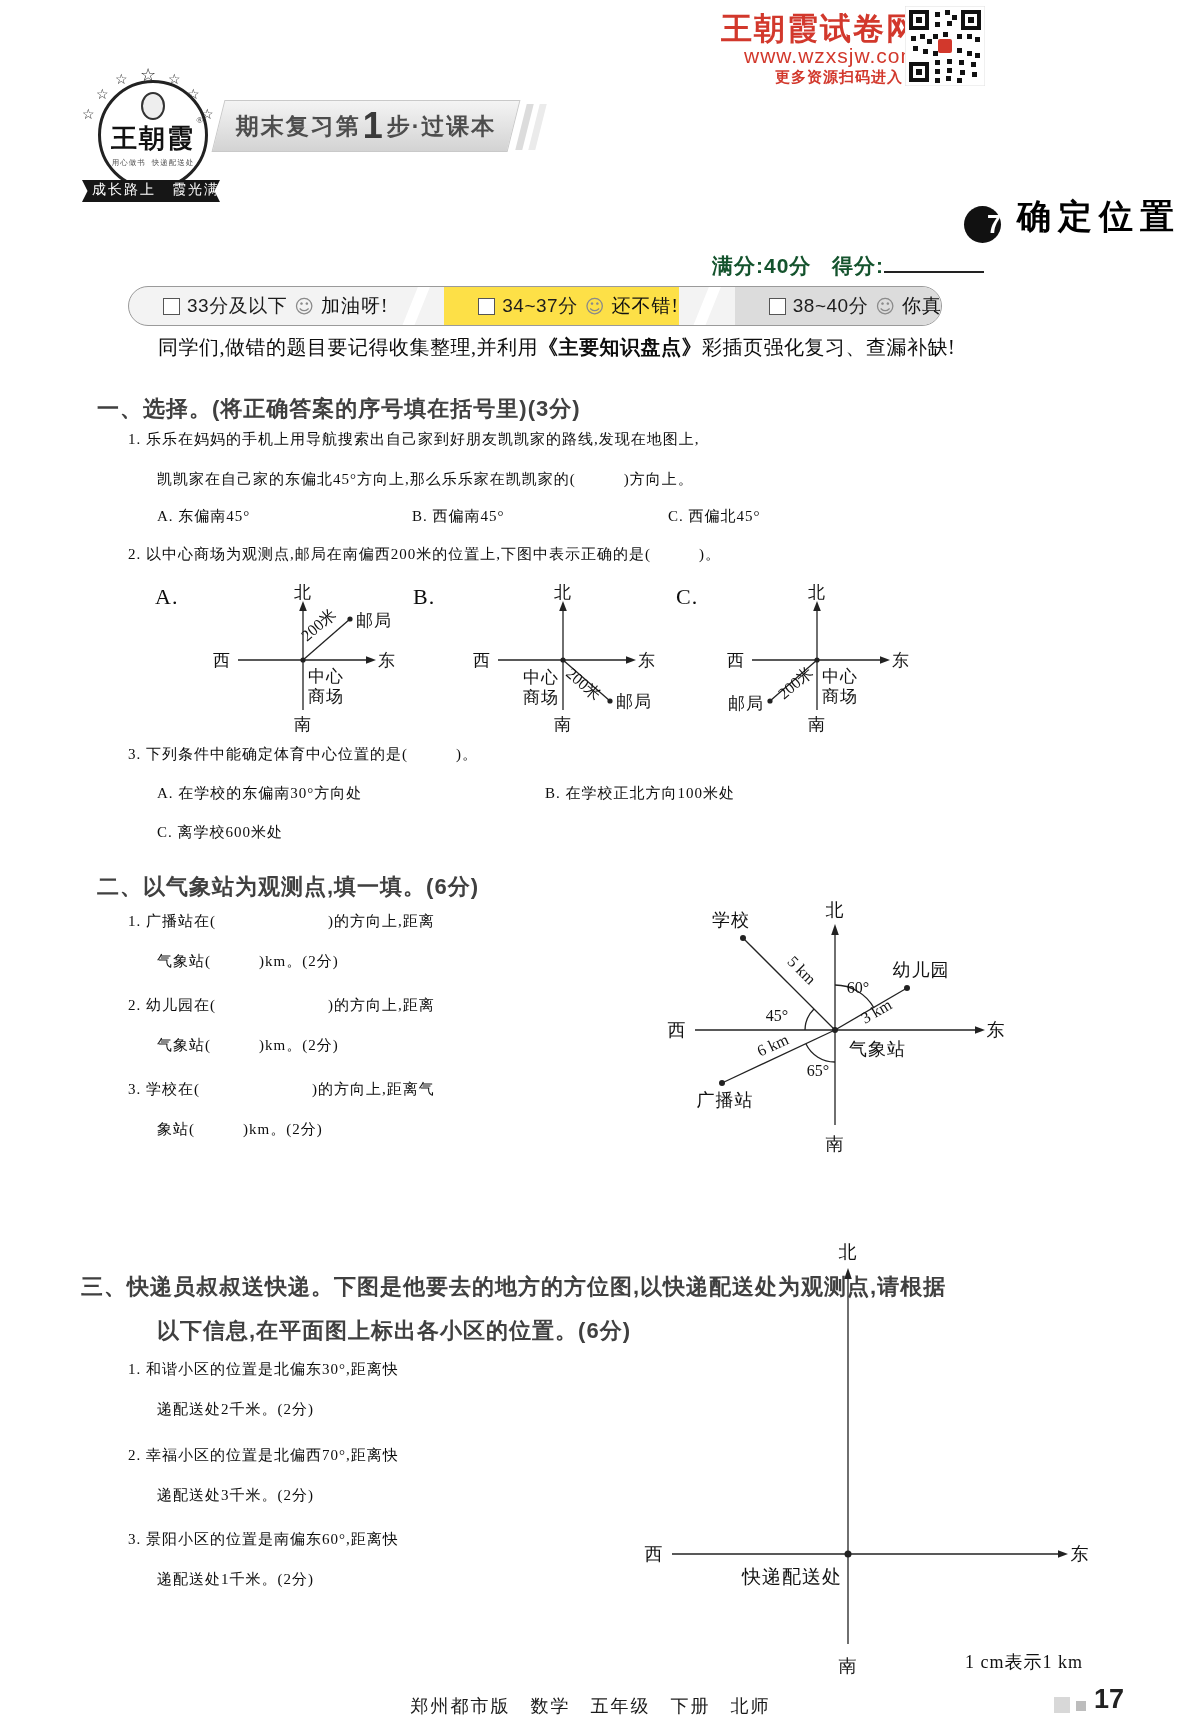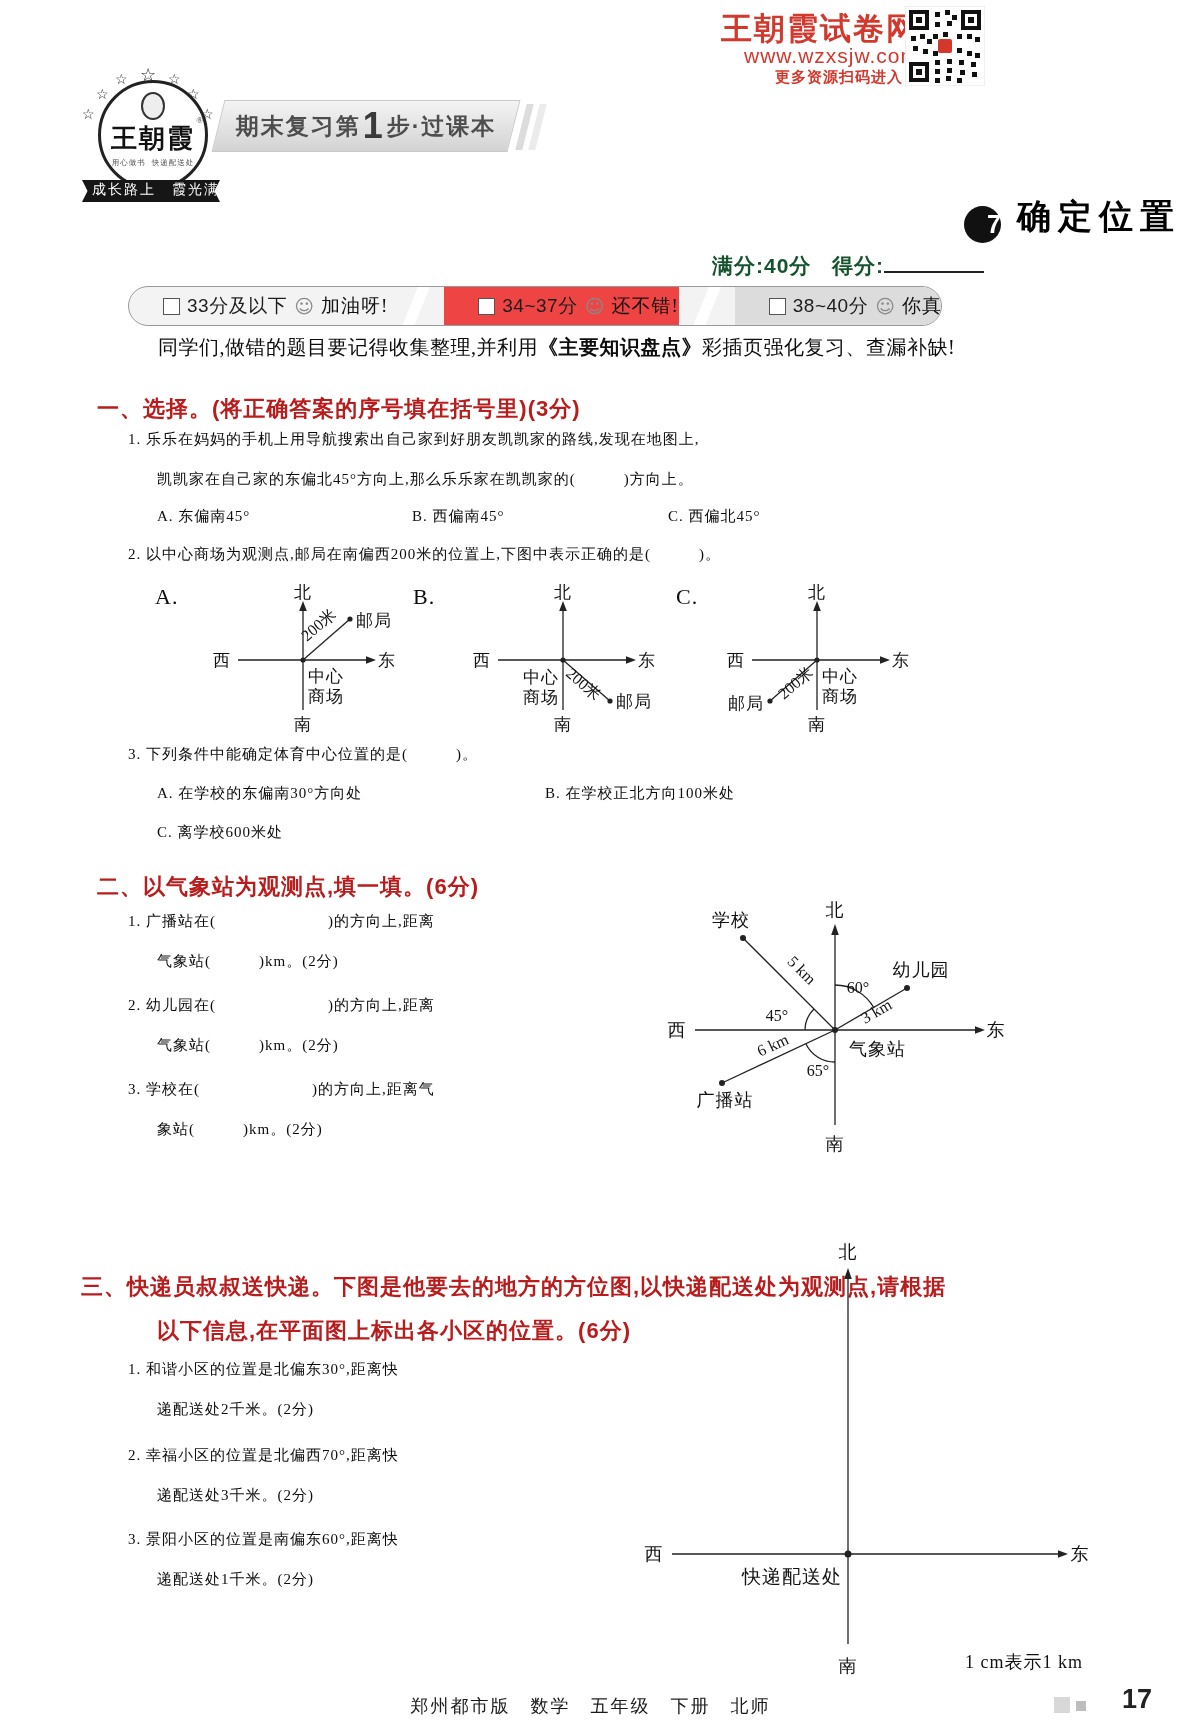--- a/index.html
+++ b/index.html
@@ -40,46 +40,46 @@
   .num-circle { display:inline-block; width:37px; height:37px; border-radius:50%; background:#111; color:#fff; font:bold 25px/37px "Liberation Sans","DejaVu Sans",sans-serif; vertical-align:-5px; }
   .title-text { font:bold 34px "Liberation Sans","DejaVu Sans",sans-serif; letter-spacing:7px; margin-left:16px; color:#000; }
 
   
   .score-line { position:absolute; left:712px; top:252px; font:bold 21px "Liberation Sans","DejaVu Sans",sans-serif; letter-spacing:1px; color:#14532d; }
   .score-blank { display:inline-block; width:100px; height:18px; border-bottom:2px solid #222; }
 
   
   .pill { position:absolute; left:128px; top:286px; width:812px; height:38px; border:1.5px solid #9a9a9a; border-radius:20px; background:#f3f3f3; display:flex; align-items:center; overflow:hidden;gap:22px; }
   .pill-cell { flex:1.15; display:flex; align-items:center; gap:7px; padding-left:34px; height:100%; }
-  .pill-cell.c2 { flex:1; background:#ef4444; }
+  .pill-cell.c2 { flex:1; background:#fde047; }
   .pill-cell.c3 { flex:1; background:#dcdcdc; }
   .pill-sep { width:12px; height:150%; background:#fff; transform:skewX(-22deg); flex:none; }
   .cb { width:15px; height:15px; background:#fff; border:1.6px solid #555; flex:none; }
   .range { font:19px "Liberation Sans","DejaVu Sans",sans-serif; color:#1d1d1d; letter-spacing:0.5px; white-space:nowrap; }
   .smiley::before { content:"☺"; font-size:19px; color:#8a8a8a; font-family:"DejaVu Sans",sans-serif; }
   .remark { font-size:19px; font-family:"Liberation Serif","DejaVu Serif",serif; letter-spacing:1px; white-space:nowrap; }
 
   
   .note { position:absolute; left:158px; top:334px; font-size:20px; letter-spacing:0.5px; white-space:nowrap; color:#0d0d0d; }
   .note b { font-weight:bold; }
 
   
   .line { position:absolute; font-size:15px; letter-spacing:1px; white-space:nowrap; color:#0d0d0d;text-align:right; }
-  .sec-title { position:absolute; font-family:"Liberation Sans","DejaVu Sans",sans-serif; font-weight:bold; font-size:22px; letter-spacing:1px; white-space:nowrap; color:#b91c1c; }
+  .sec-title { position:absolute; font-family:"Liberation Sans","DejaVu Sans",sans-serif; font-weight:bold; font-size:22px; letter-spacing:1px; white-space:nowrap; color:#404040; }
   .opt-label { position:absolute; font-size:22px; letter-spacing:1px; color:#0d0d0d; }
 
   
   .ct  { font-family:"Liberation Serif","DejaVu Serif",serif; font-size:17px; fill:#111; letter-spacing:1px; }
   .ct18{ font-family:"Liberation Serif","DejaVu Serif",serif; font-size:18px; fill:#111; letter-spacing:1px; }
   .ct19{ font-family:"Liberation Serif","DejaVu Serif",serif; font-size:19px; fill:#111; letter-spacing:1px; }
   .ds  { font-family:"Liberation Serif","DejaVu Serif",serif; font-size:16px; fill:#111; }
 
   
   .footer { position:absolute; left:0; top:1694px; width:100%; text-align:center; font-size:18px; letter-spacing:2px; color:#1a1a1a; }
-  .page-num { position:absolute; left:1094px; top:1684px; font:bold 27px "Liberation Sans","DejaVu Sans",sans-serif; color:#222;margin-left:28px; }
+  .page-num { position:absolute; left:1094px; top:1684px; font:bold 27px "Liberation Sans","DejaVu Sans",sans-serif; color:#222; }
   .page-sq1 { position:absolute; left:1054px; top:1697px; width:16px; height:16px; background:#d8d8d8; }
   .page-sq2 { position:absolute; left:1076px; top:1701px; width:10px; height:10px; background:#bdbdbd; }
 </style>
 </head>
 <body>
 
 <div class="brand-name">王朝霞试卷网</div>
 <div class="brand-url">www.wzxsjw.com</div>
 <div class="brand-cap">更多资源扫码进入→</div>
 

